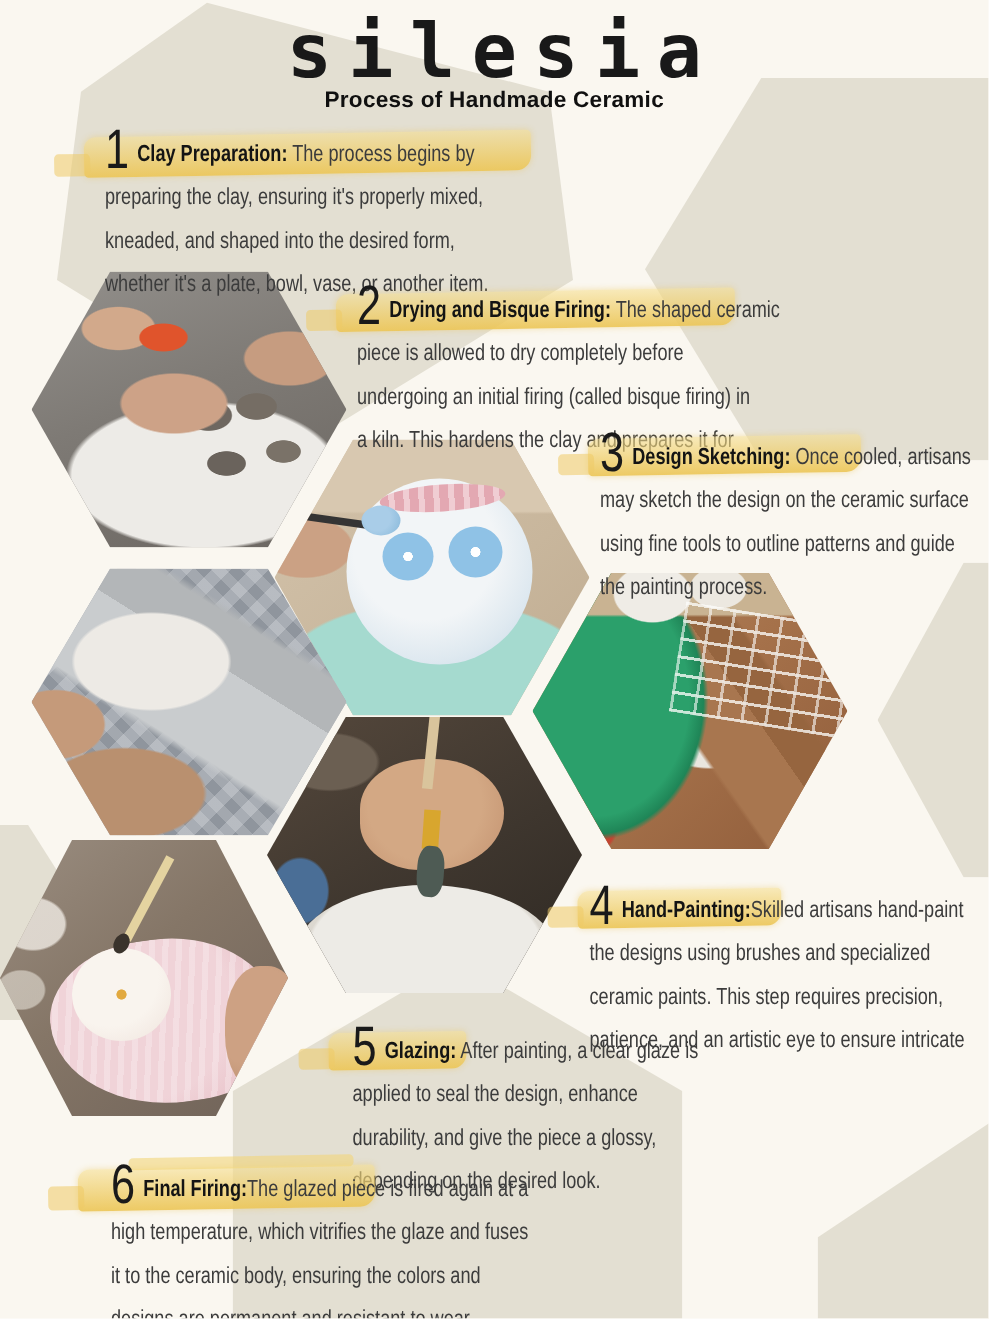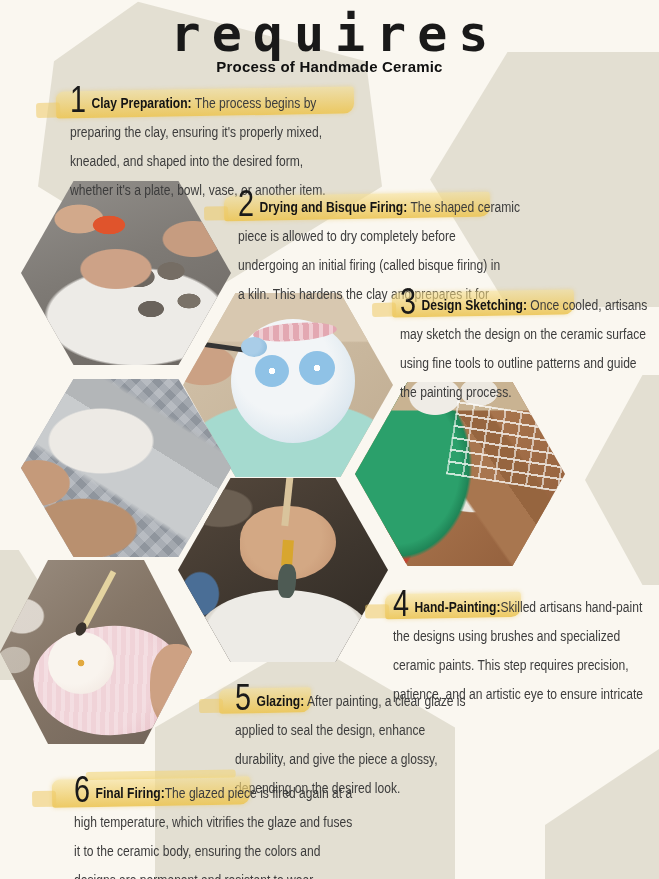--- a/index.html
+++ b/index.html
@@ -137,21 +137,21 @@
 <div id="page">
 
   <div class="deco deco-a"></div>
   <div class="deco hex-flat deco-b"></div>
   <div class="deco hex-flat deco-c"></div>
   <div class="deco hex-point deco-d"></div>
   <div class="deco hex-point deco-f"></div>
   <div class="deco hex-flat deco-g"></div>
 
   <div class="header">
-    <h1 class="brand">requires</h1>
+    <h1 class="brand">silesia</h1>
     <div class="subtitle">Process of Handmade Ceramic</div>
   </div>
 
   <div class="photo p1"></div>
 
   <div class="photo p2">
     <div class="vase-body"></div>
     <div class="vase-band"></div>
     <div class="flower-b1"></div>
     <div class="flower-b2"></div>

